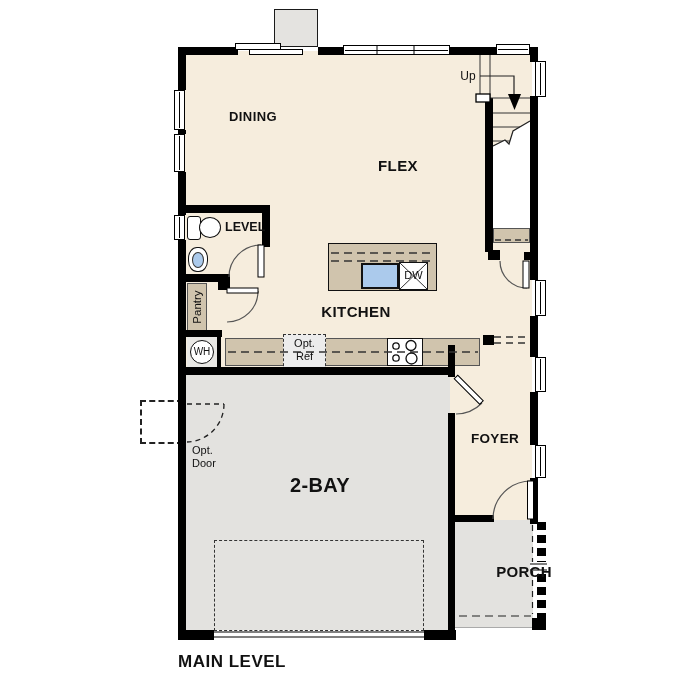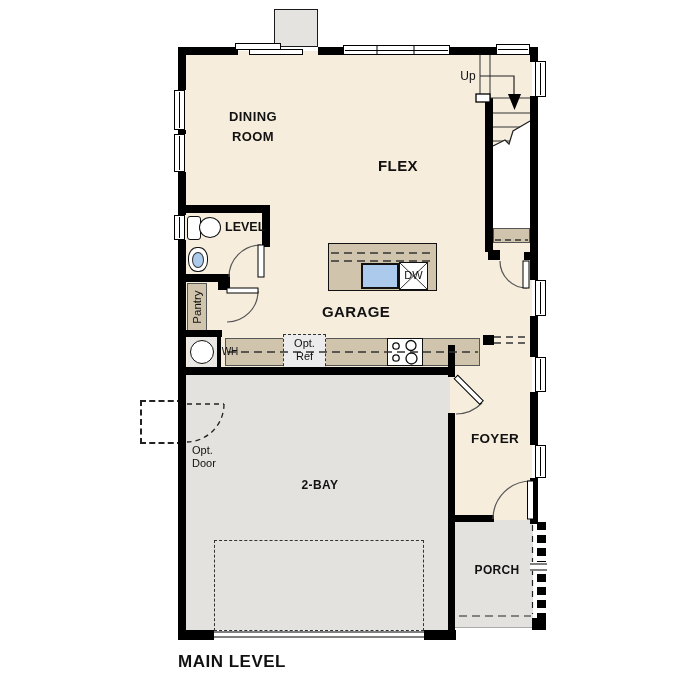--- a/index.html
+++ b/index.html
@@ -176,33 +176,32 @@
       <rect x="527.5" y="481" width="6" height="38"></rect>
     </g>
     <g stroke="#222" stroke-width="1.3" fill="none" stroke-dasharray="5 4">
       <line x1="187" y1="404" x2="224" y2="404"></line>
       <path d="M 224 404 A 38 38 0 0 1 187 442"></path>
     </g>
   </svg>
 
   <div class="lbl" style="left:193px;top:107px;width:120px;font-size:13px;line-height:20px;letter-spacing:0.4px;">
     <div>DINING</div>
-    <div>ROOM</div>
   </div>
   <div class="lbl" style="left:368px;top:157px;width:60px;font-size:15px;letter-spacing:0.4px;">FLEX</div>
-  <div class="lbl" style="left:306px;top:303px;width:100px;font-size:15px;letter-spacing:0.4px;">GARAGE</div>
+  <div class="lbl" style="left:306px;top:303px;width:100px;font-size:15px;letter-spacing:0.4px;">KITCHEN</div>
   <div class="lbl" style="left:225px;top:220px;width:42px;font-size:12.5px;text-align:left;">LEVEL</div>
   <div class="lbl small" style="left:172px;top:296px;width:50px;height:22px;font-size:11.5px;line-height:22px;transform:rotate(-90deg);">Pantry</div>
-  <div class="lbl small" style="left:190px;top:340px;width:24px;height:24px;font-size:10px;line-height:24px;padding-left:28px;">WH</div>
+  <div class="lbl small" style="left:190px;top:340px;width:24px;height:24px;font-size:10px;line-height:24px;">WH</div>
   <div class="lbl small" style="left:457px;top:69px;width:22px;font-size:12px;">Up</div>
   <div class="lbl small" style="left:399px;top:269px;width:29px;font-size:11px;background:transparent;">DW</div>
-  <div class="lbl" style="left:260px;top:475px;width:120px;font-size:12px;line-height:21px;letter-spacing:0.4px;">
+  <div class="lbl" style="left:260px;top:475px;width:120px;font-size:20px;line-height:21px;letter-spacing:0.4px;">
     <div>2-BAY</div>
   </div>
   <div class="lbl" style="left:466px;top:431px;width:58px;font-size:13.5px;letter-spacing:0.3px;">FOYER</div>
-  <div class="lbl" style="left:467px;top:563px;width:60px;font-size:12px;letter-spacing:0.3px;">PORCH</div>
+  <div class="lbl" style="left:494px;top:563px;width:60px;font-size:15px;letter-spacing:0.3px;">PORCH</div>
   <div class="lbl small" style="left:192px;top:444px;width:40px;font-size:11px;line-height:13px;text-align:left;">
     <div>Opt.</div>
     <div>Door</div>
   </div>
   <div class="lbl" style="left:178px;top:652px;width:160px;font-size:17px;letter-spacing:0.5px;text-align:left;">MAIN LEVEL</div>
 
 </div>
 
 </body></html>

